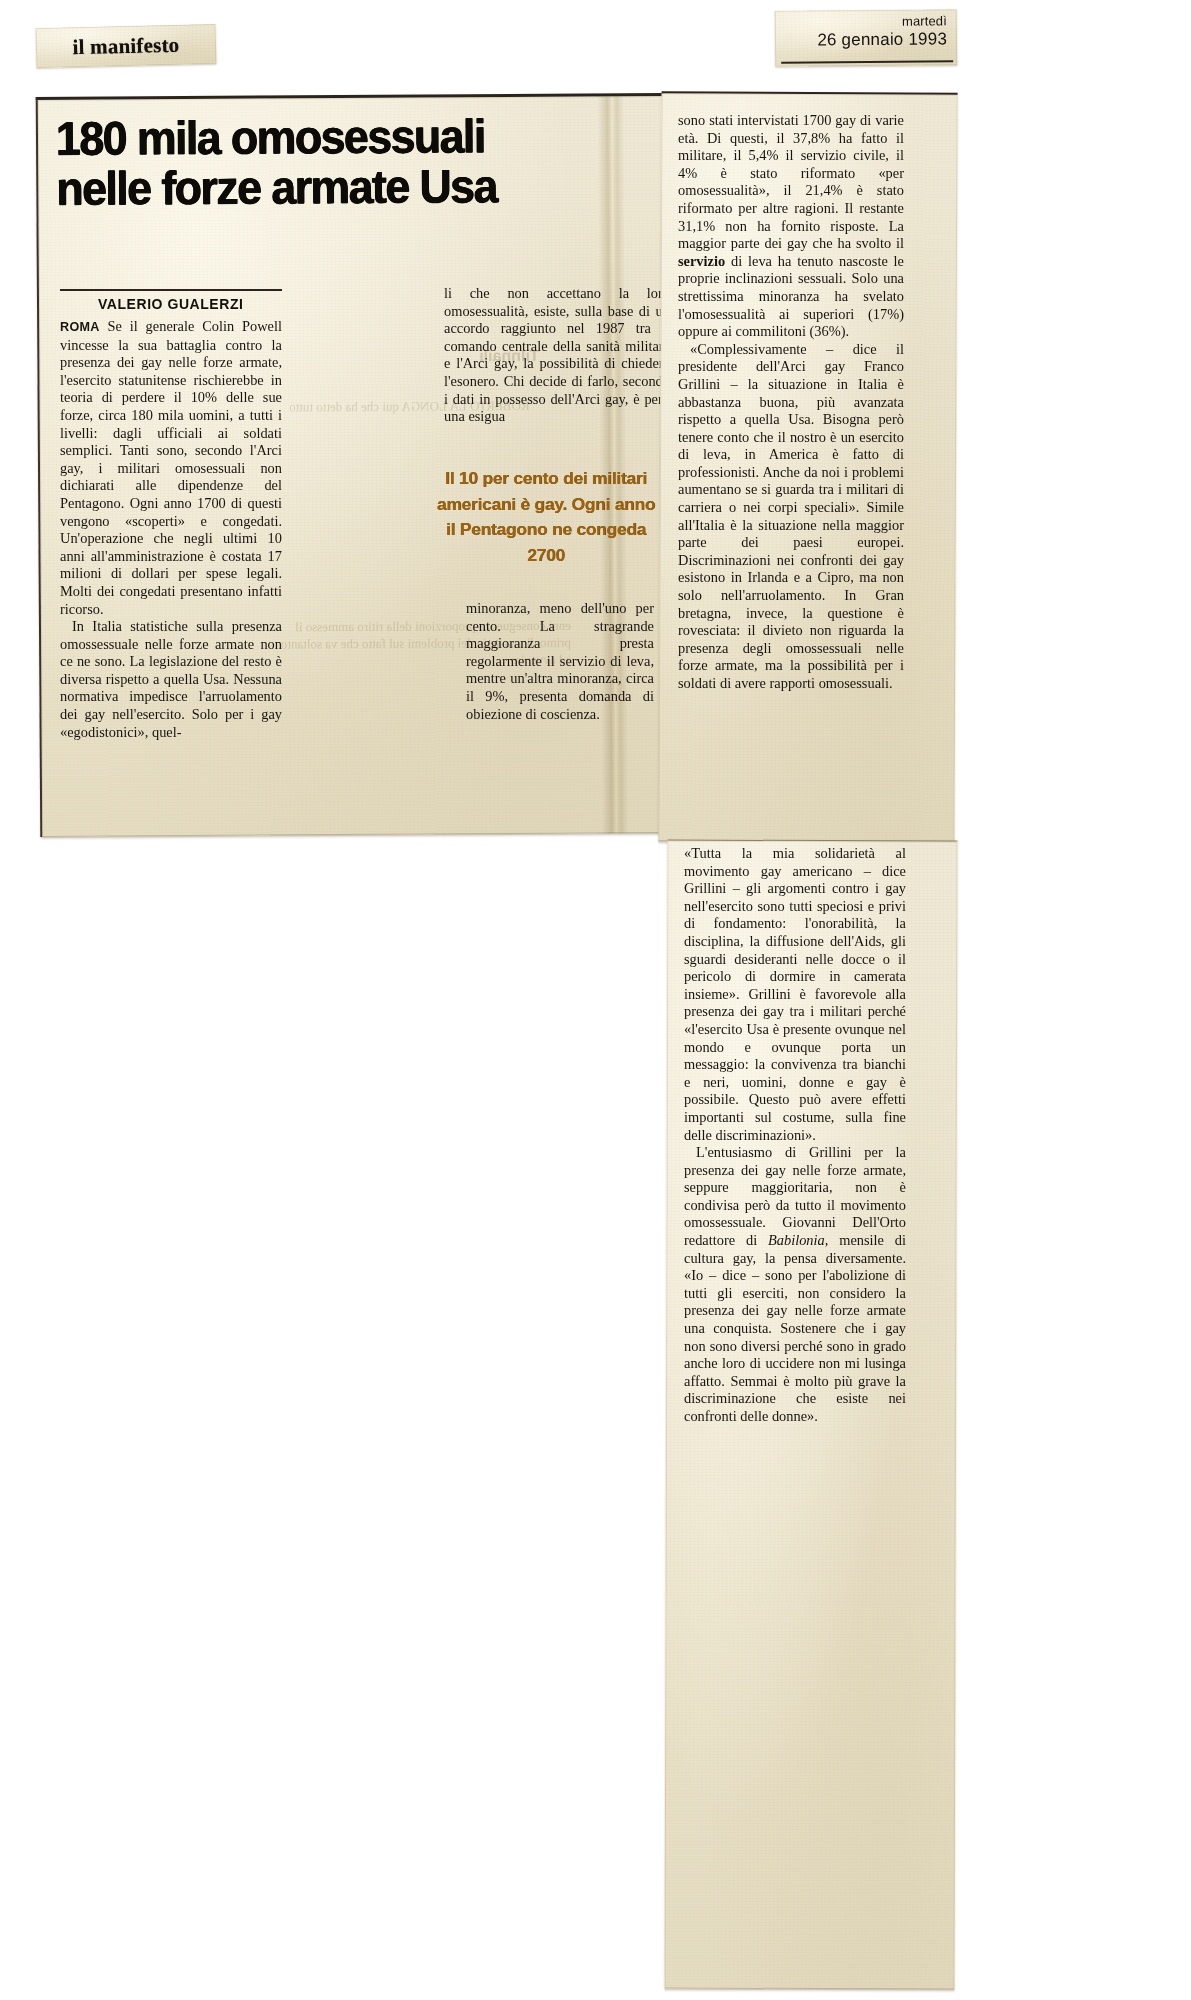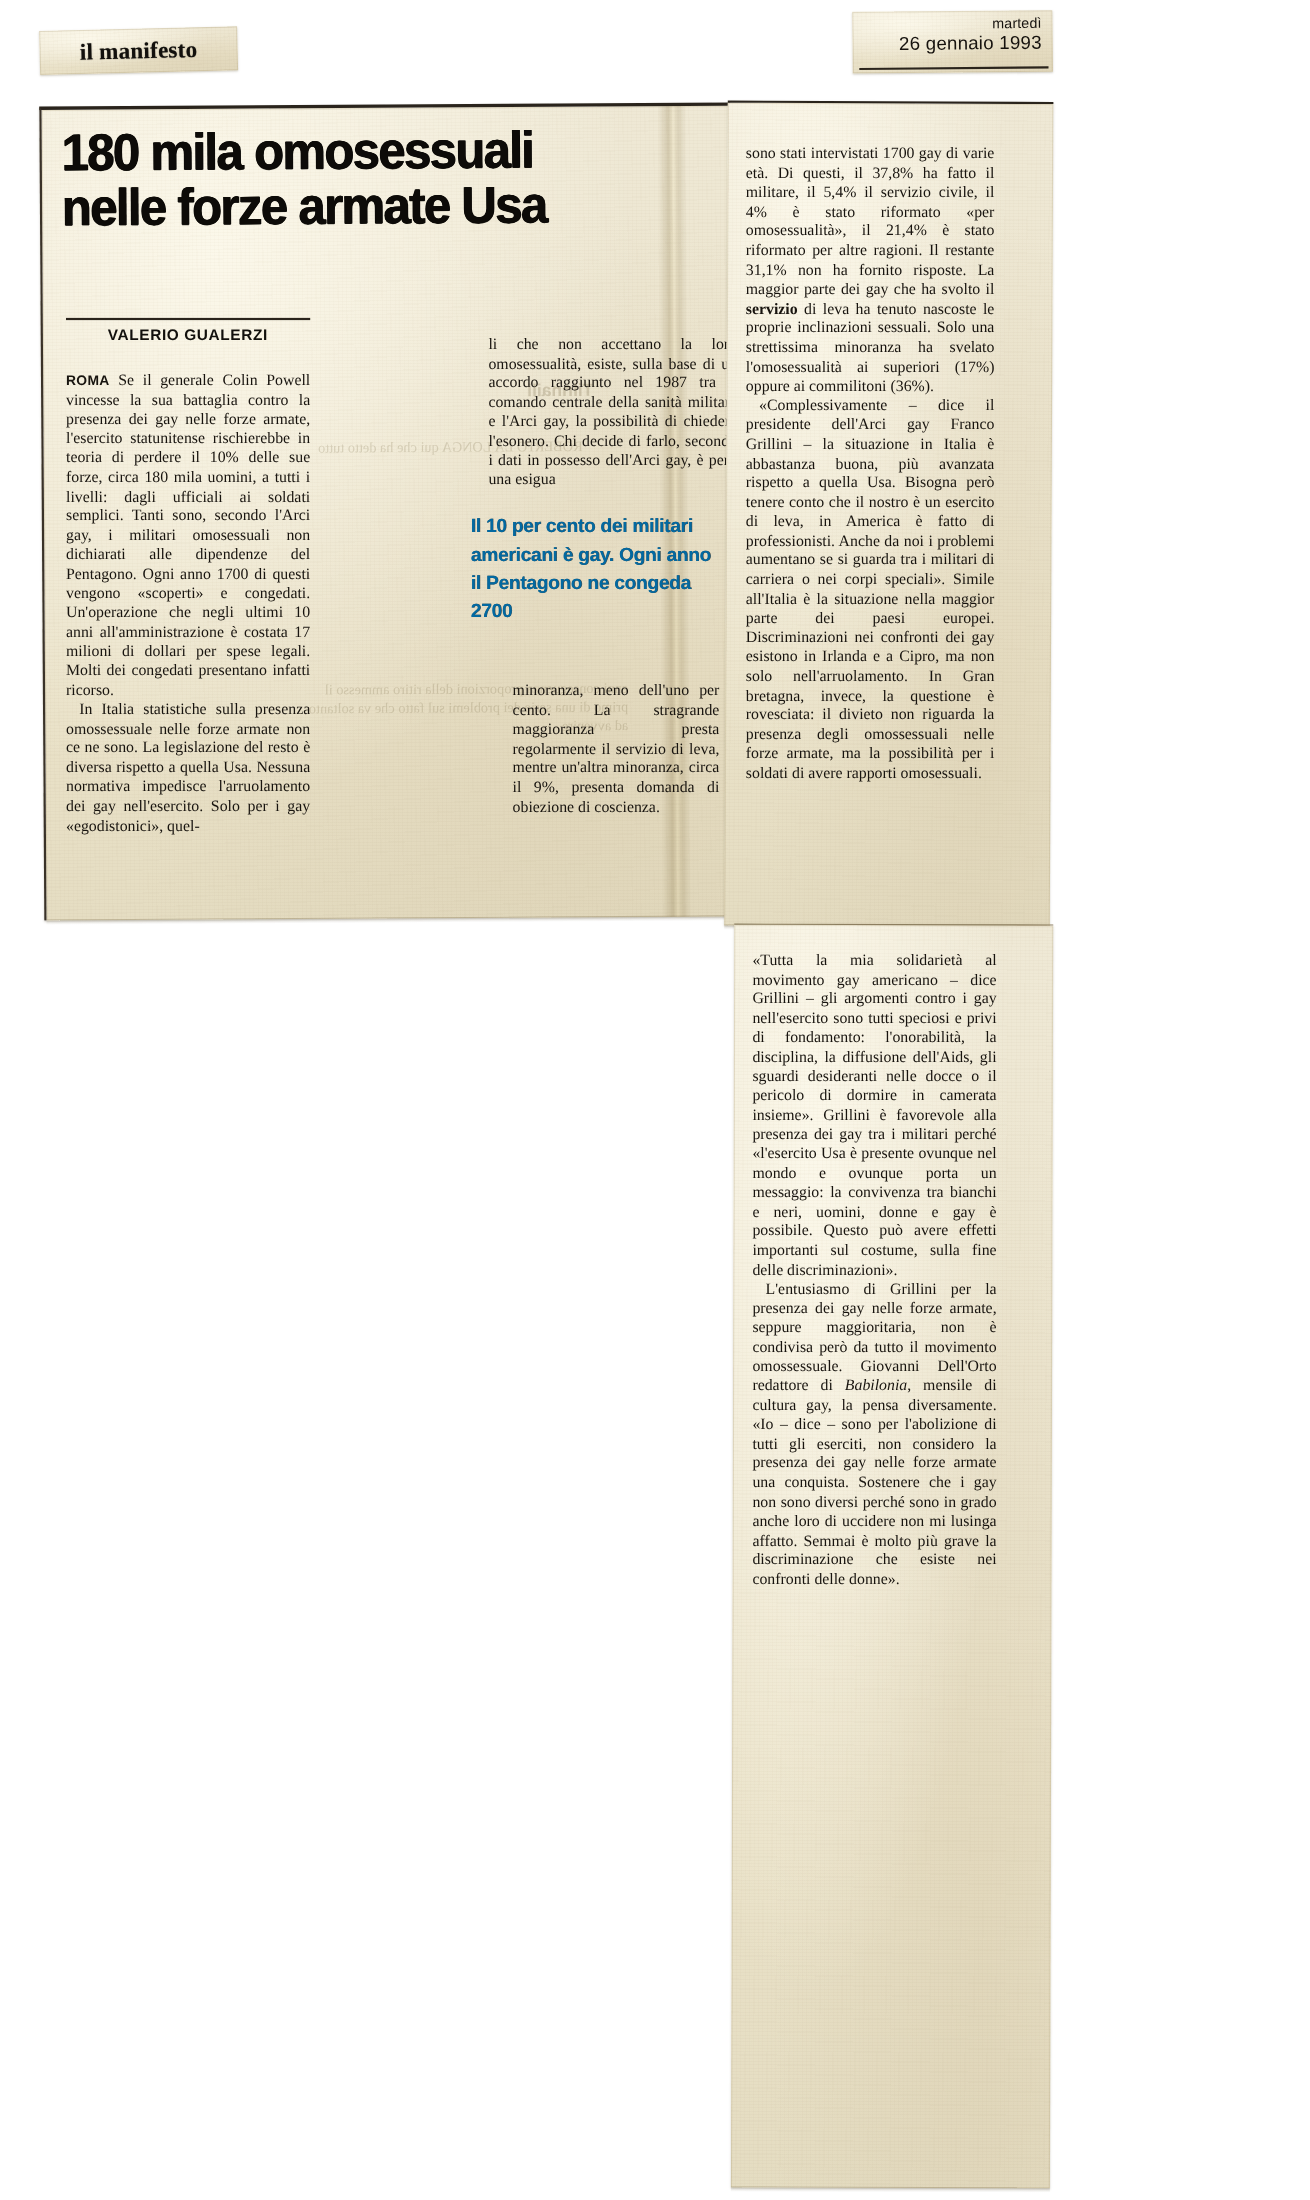--- a/index.html
+++ b/index.html
@@ -142,21 +142,20 @@
 
   
   .col {
     position: absolute;
     font-family: "Liberation Serif", serif;
     font-size: 14.4px;
     line-height: 17.6px;
     text-align: justify;
     color: #18140f;
     hyphens: auto;
-    margin-top: 20px;
     -webkit-hyphens: auto;
   }
   .col p { margin: 0; text-indent: 0; }
   .col p + p { text-indent: 12px; }
 
   .byline-rule {
     position: absolute;
     height: 2px;
     background: #2a241c;
   }
@@ -188,22 +187,23 @@
   
   #pullquote {
     position: absolute;
     left: 428px; top: 466px;
     width: 236px;
     font-family: "Liberation Sans", sans-serif;
     font-weight: 700;
     font-size: 17.4px;
     line-height: 25.5px;
     letter-spacing: -.25px;
-    color: #0369a1;
+    color: #a16207;
     text-shadow: 0.4px 0 0 rgba(15,13,10,.7);
+    text-align: center;
   }
 
   
   #col3 { left: 678px; top: 112px; width: 226px; }
   
   #col4 { left: 684px; top: 845px; width: 222px; }
 
   
   .ghost {
     position: absolute;

